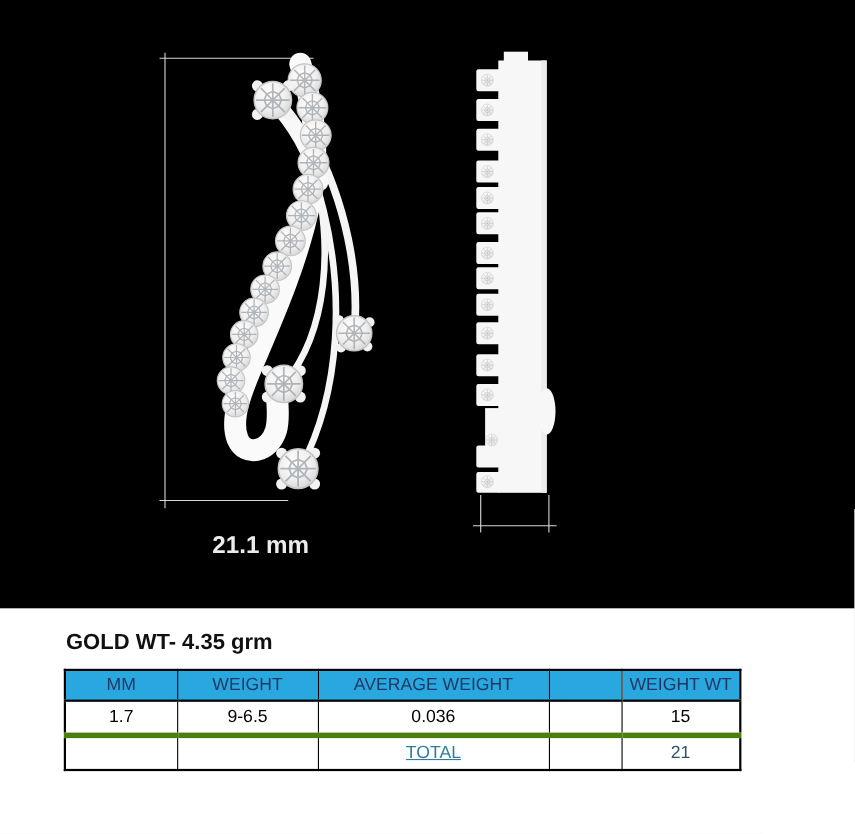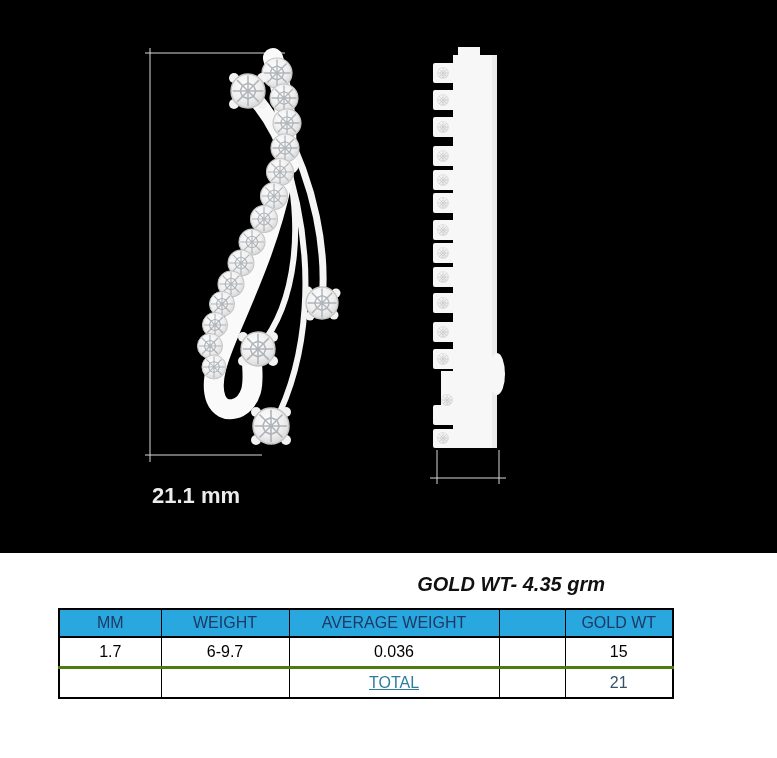--- a/index.html
+++ b/index.html
@@ -4,38 +4,38 @@
 <style>
   html,body{margin:0;padding:0;background:#fff;}
   #page{position:relative;width:777px;height:758px;overflow:hidden;
         font-family:"Liberation Sans",sans-serif;background:#fff;}
 
   
   .render-panel{position:absolute;left:0;top:0;width:777px;height:553px;background:#000;}
   .render-panel svg{position:absolute;left:0;top:0;}
 
   .dim-label{position:absolute;color:#ececec;font-weight:700;font-size:22px;
-             letter-spacing:0px;line-height:24px;}
+             text-align:center;letter-spacing:0px;line-height:24px;}
   #label-front{left:152px;top:484px;width:170px;}
   #label-side{left:428px;top:490px;width:120px;font-size:21px;}
 
   
-  .gold-title{position:absolute;left:60px;top:573px;width:545px;text-align:right;
-              font-size:20px;font-weight:700;color:#111;font-style:italic;}
+  .gold-title{position:absolute;left:60px;top:573px;width:545px;text-align:left;
+              font-size:20px;font-weight:700;color:#111;}
 
   table.weights{position:absolute;left:58px;top:608px;width:614px;
                 border-collapse:collapse;table-layout:fixed;
                 border:2px solid #000;font-size:16px;color:#000;}
   table.weights th,table.weights td{border:1px solid #000;text-align:center;
                 padding:0 2px;overflow:hidden;white-space:nowrap;margin-left:15px;}
   table.weights thead th{background:var(--header-bg,#29a8e0);
                 color:var(--header-text,#1f3864);font-weight:400;
                 height:26px;border-bottom:2px solid #000;}
   table.weights tbody td{height:28px;background:#fff;}
-  table.weights tr.total-row td{border-top:3px solid #4d7c0f;}
+  table.weights tr.total-row td{border-top:5px solid #4d7c0f;}
   td.total-text{color:var(--total-link,#2e7d9e);text-decoration:underline;}
   td.total-value{color:var(--total-value,#35506b);}
 </style>
 </head>
 <body>
 
 <div id="page">
 
   <div class="render-panel">
     <svg width="777" height="553" viewBox="0 0 777 553">
@@ -187,27 +187,27 @@
         <col style="width:210px">
       <col style="width:66px">
         <col style="width:108px">
     </colgroup>
     <thead>
       <tr>
         <th>MM</th>
         <th>WEIGHT</th>
         <th>AVERAGE WEIGHT</th>
         <th></th>
-        <th>GOLD WT</th>
+        <th>WEIGHT WT</th>
       </tr>
     </thead>
     <tbody>
       <tr>
         <td>1.7</td>
-        <td>6-9.7</td>
+        <td>9-6.5</td>
         <td>0.036</td>
         <td></td>
         <td>15</td>
       </tr>
       <tr class="total-row">
         <td></td>
         <td></td>
         <td class="total-text">TOTAL</td>
         <td></td>
         <td class="total-value">21</td>

